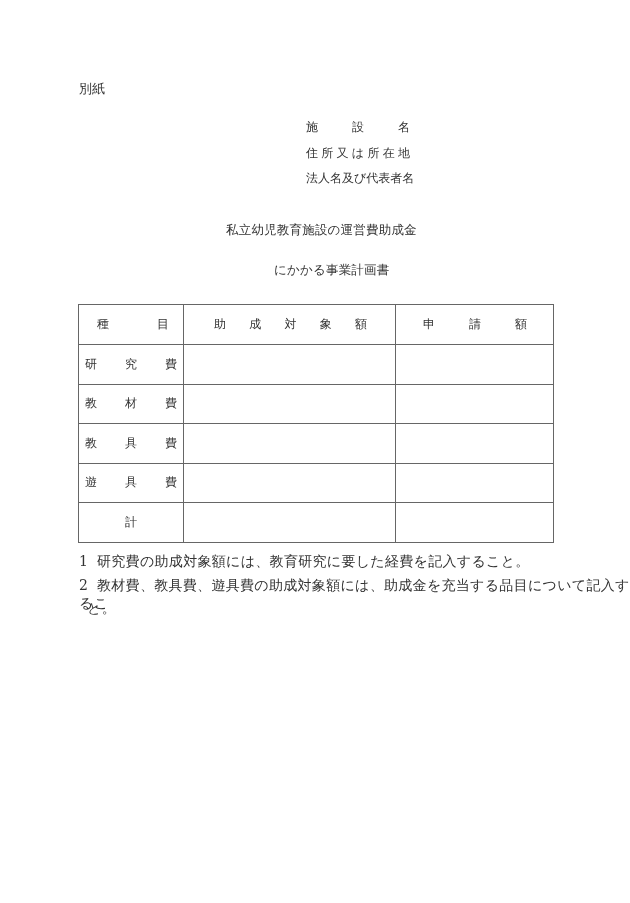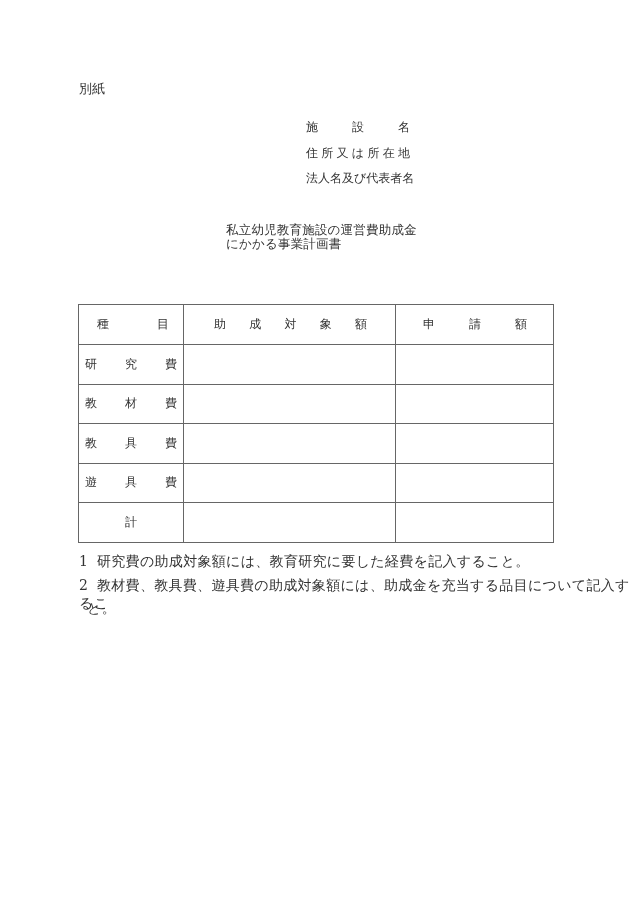--- a/index.html
+++ b/index.html
@@ -96,21 +96,21 @@
     <span>名</span>
     <span>及</span>
     <span>び</span>
     <span>代</span>
     <span>表</span>
     <span>者</span>
     <span>名</span>
   </div>
 
   <div class="abs title-line" style="top:222px;">私立幼児教育施設の運営費助成金</div>
-  <div class="abs title-line" style="top:236px;">にかかる事業計画書</div>
+  <div class="abs title-line" style="top:262px;margin-left:48px;">にかかる事業計画書</div>
 
   <table class="plan">
     <colgroup>
       <col style="width:105px;">
       <col style="width:212px;">
       <col style="width:158px;">
     </colgroup>
     <thead>
       <tr>
         <th class="c1">

